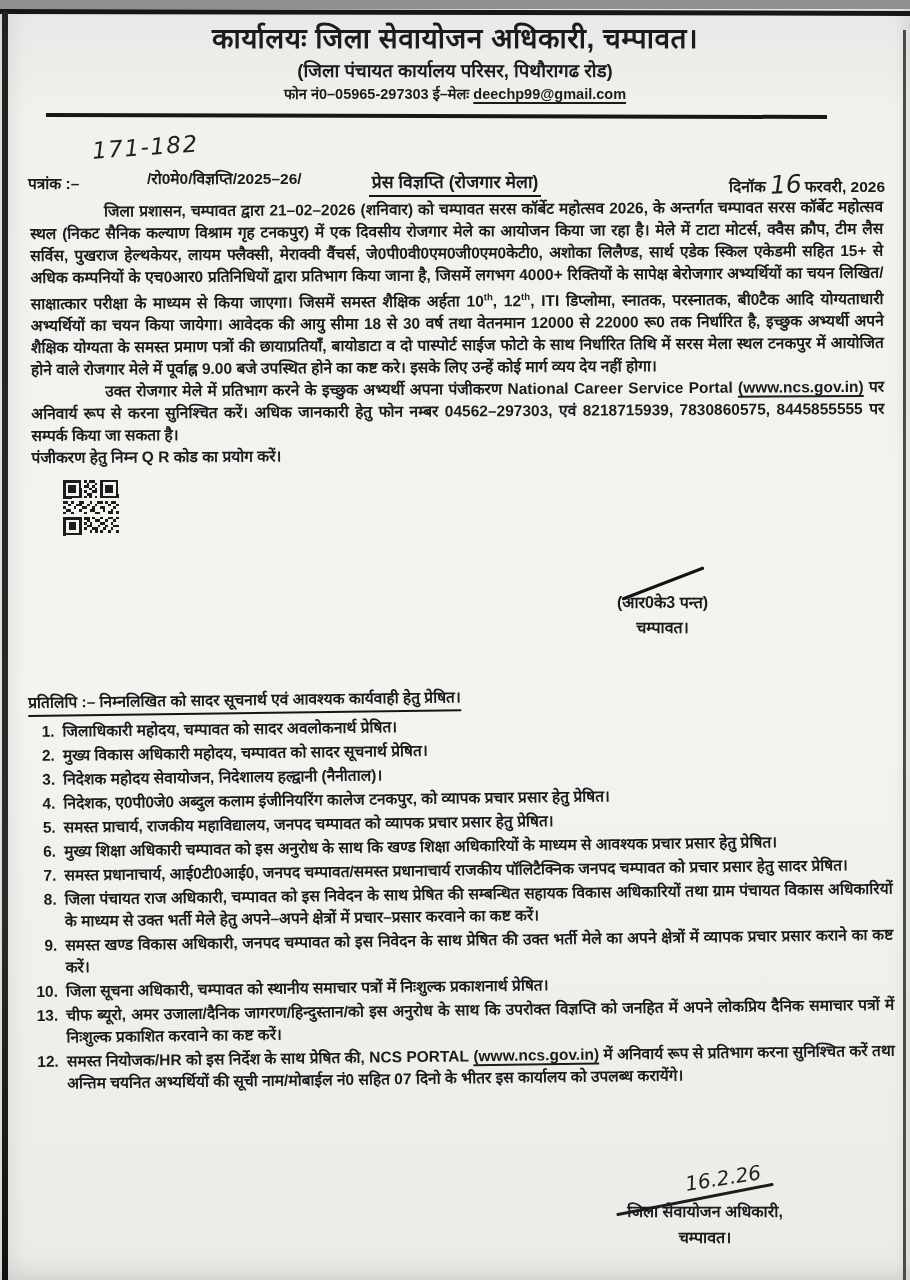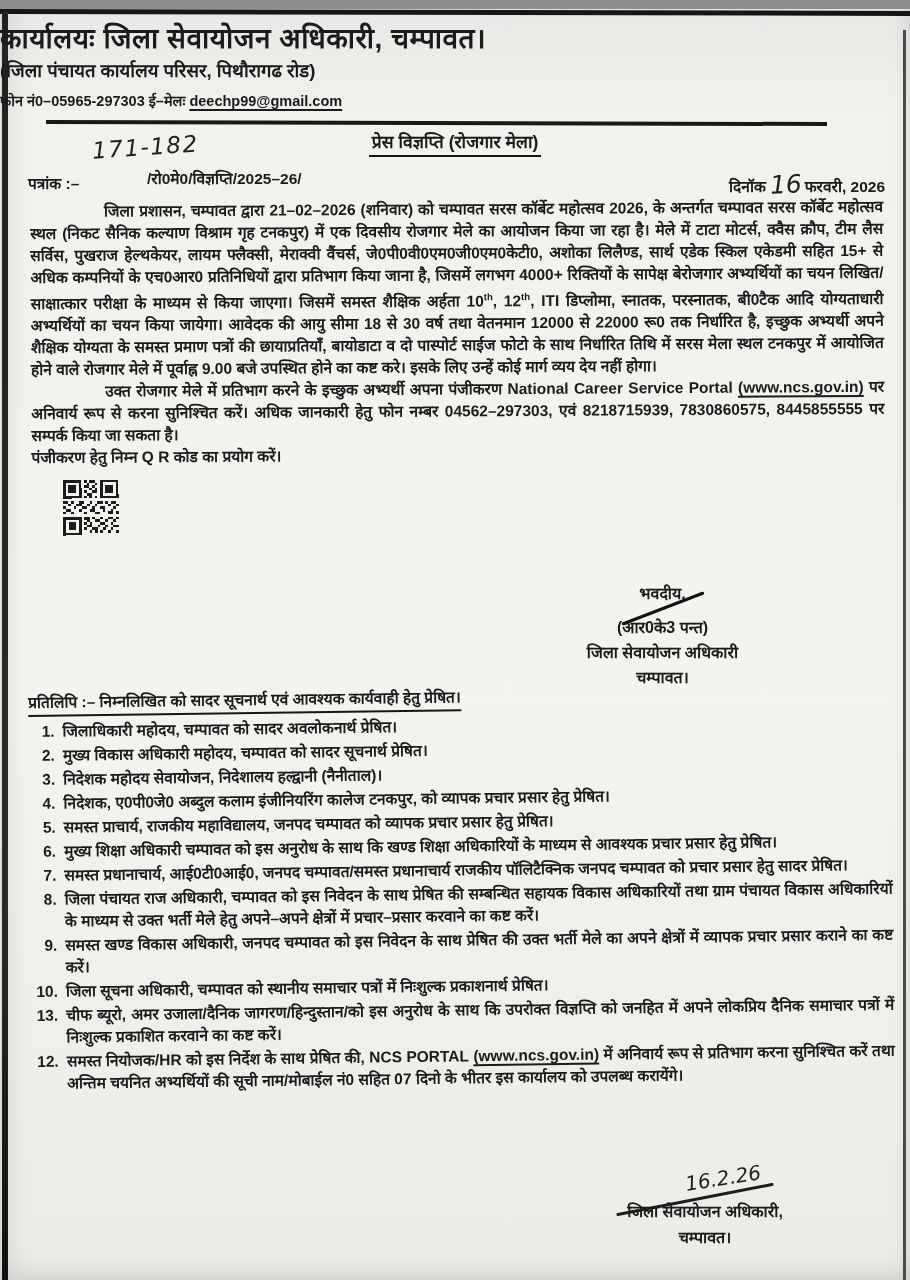--- a/index.html
+++ b/index.html
@@ -9,28 +9,28 @@
     background:linear-gradient(180deg,#e8e7e5 0%,#f2f1ee 9%,#f4f3f0 55%,#ecebe8 100%);
     box-shadow:inset 14px 0 22px rgba(0,0,0,.05), inset -6px 0 14px rgba(0,0,0,.04), inset 0 -12px 26px rgba(0,0,0,.06);
   }
   
   .scan-top-bar{position:absolute;left:0;top:0;width:100%;height:9px;background:#8f8f8f;}
   .scan-top-line{position:absolute;left:0;top:9px;width:100%;height:5px;background:#161616;transform:rotate(.12deg);transform-origin:left center;}
   .scan-left-line{position:absolute;left:2px;top:12px;bottom:0;width:6px;background:linear-gradient(180deg,#222 0%,#2b2b2b 70%,#111 100%);}
   .scan-right-line{position:absolute;left:903px;top:30px;bottom:0;width:3px;background:#4a4a4a;}
 
   
-  .letterhead{position:absolute;left:0;top:22px;width:100%;text-align:left;font-weight:700;}
+  .letterhead{position:absolute;left:0;top:22px;width:100%;text-align:center;font-weight:700;}
   .office-name{font-size:28px;line-height:34px;letter-spacing:.5px;}
   .office-address{font-size:18.5px;line-height:24px;margin-top:3px;}
-  .office-contact{font-size:14.5px;line-height:19px;margin-top:9px;}
+  .office-contact{font-size:14.5px;line-height:19px;margin-top:2px;}
   .head-rule{margin:9px 0 0 46px;width:781px;height:4px;background:#171717;transform:rotate(.15deg);transform-origin:left center;}
 
   .subject{position:absolute;left:0;top:129px;width:100%;text-align:center;font-size:17.5px;font-weight:700;}
-  .subject-inner{display:inline-block;border-bottom:2.5px solid #151515;padding:0 3px 2px;}
+  .subject-inner{display:inline-block;border-bottom:2.5px solid #151515;padding:0 3px 2px;margin-top:40px;}
 
   .ref-row{position:absolute;left:0;top:163px;width:100%;height:40px;font-size:15.5px;font-weight:700;}
   .hand{font-family:"DejaVu Sans",sans-serif;font-style:italic;font-weight:400;color:#1f1f1f;}
   .ref-hand{position:absolute;left:92px;top:-29px;font-size:23px;letter-spacing:1.5px;transform:rotate(-4deg);}
   .ref-label{position:absolute;left:28px;top:9px;}
   .ref-text{position:absolute;left:147px;top:4px;}
   .date-group{position:absolute;right:25px;top:6px;}
   .date-hand{font-size:25px;font-weight:500;display:inline-block;transform:translateY(1px) rotate(-3deg);margin:0 3px 0 4px;}
 
   
@@ -180,24 +180,22 @@
         <rect x="12" y="21" width="1" height="1"></rect>
           <rect x="14" y="21" width="1" height="1"></rect>
           <rect x="16" y="21" width="1" height="1"></rect>
           <rect x="19" y="21" width="1" height="1"></rect>
           <rect x="22" y="21" width="1" height="1"></rect>
       </svg>
     </div>
   </main>
 
   <div class="sig-block">
-    <div>भवदीय,</div>
     <div class="sig-stroke"></div>
     <div>(आर0के3 पन्त)</div>
-    <div>जिला सेवायोजन अधिकारी</div>
     <div>चम्पावत।</div>
   </div>
 
   <section class="copy-section">
     <div class="copy-heading">प्रतिलिपि :– निम्नलिखित को सादर सूचनार्थ एवं आवश्यक कार्यवाही हेतु प्रेषित।</div>
 
   <div class="copy-row">
         <span class="copy-no">1.</span>
         <span class="copy-text">जिलाधिकारी महोदय, चम्पावत को सादर अवलोकनार्थ प्रेषित।</span>
       </div>

